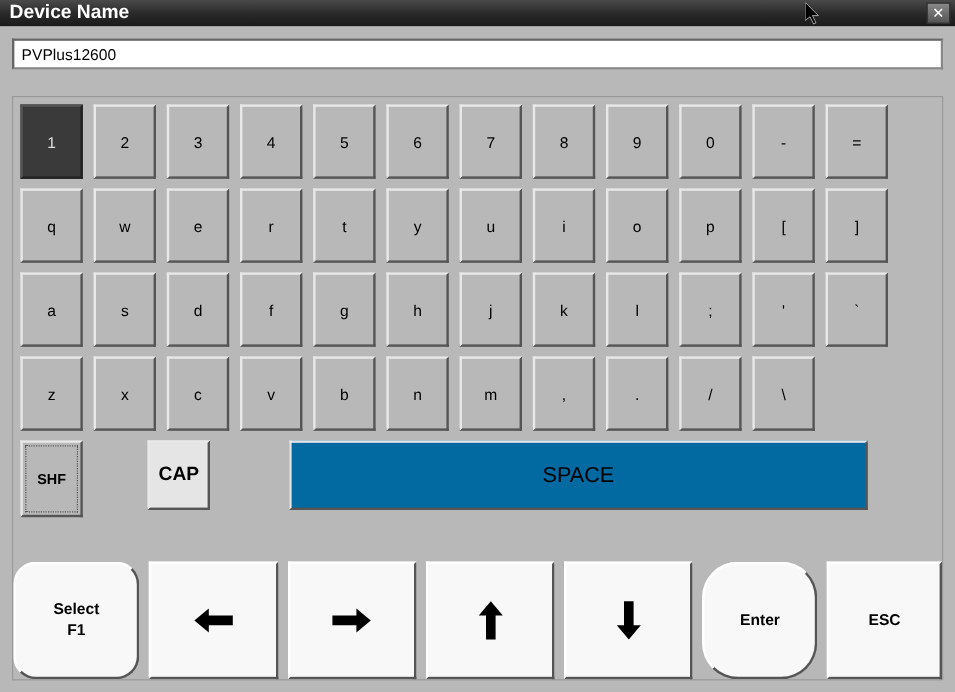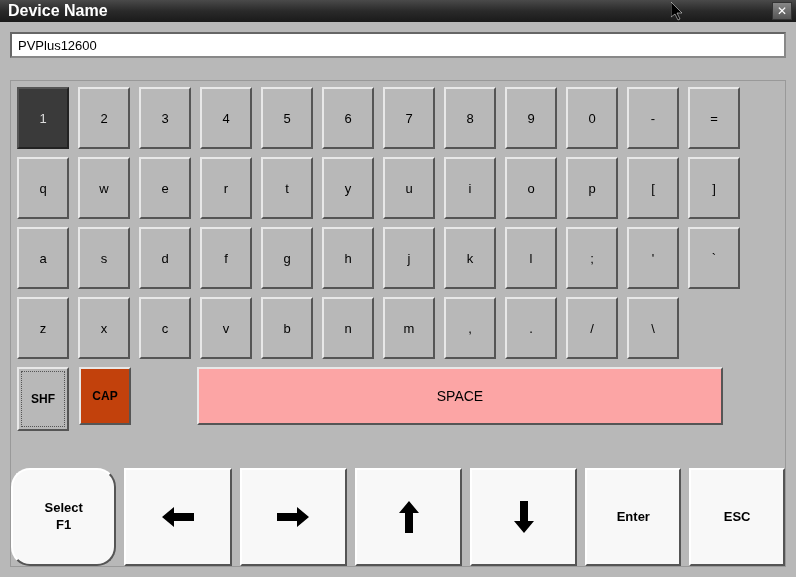--- a/index.html
+++ b/index.html
@@ -128,44 +128,45 @@
     .key-shf::before {
       content: '';
       position: absolute;
       inset: 2px;
       border: 1px dotted #555;
       pointer-events: none;
     }
     .key-cap {
       width: 52px;
       height: 58px;
-      background: #c2410c;
+      background: #e5e5e5;
       border-top: 2px solid #e8e8e8;
       border-left: 2px solid #e8e8e8;
       border-right: 2px solid #555;
       border-bottom: 2px solid #555;
       display: flex;
       align-items: center;
       justify-content: center;
-      font-size: 12px;
-      font-weight: bold;
-      cursor: pointer;
+      font-size: 16px;
+      font-weight: bold;
+      cursor: pointer;
+      margin-left: 44px;
     }
     .key-space {
       flex: 1;
       height: 58px;
-      background: #fca5a5;
+      background: #0369a1;
       border-top: 2px solid #e8e8e8;
       border-left: 2px solid #e8e8e8;
       border-right: 2px solid #555;
       border-bottom: 2px solid #555;
       display: flex;
       align-items: center;
       justify-content: center;
-      font-size: 14px;
+      font-size: 18px;
       cursor: pointer;
       margin-left: 56px;
       margin-right: 56px;
     }
     .key-backspace {
       width: 120px;
       height: 58px;
       background: #f8f8f8;
       border-top: 2px solid #fff;
       border-left: 2px solid #fff;
@@ -197,21 +198,21 @@
       align-items: center;
       justify-content: center;
       font-size: 13px;
       font-weight: bold;
       cursor: pointer;
       text-align: center;
       line-height: 1.3;
     }
     .bk-select { width: 110px; border-radius: 19px; }
     .bk-arrow { width: 112px; }
-    .bk-enter { width: 100px; }
+    .bk-enter { width: 100px; border-radius: 30px; }
     .bk-esc { width: 100px; }
     .arrow-svg {
       width: 36px;
       height: 24px;
     }
     .cursor {
       position: absolute;
       top: 2px;
       left: 671px;
       pointer-events: none;

